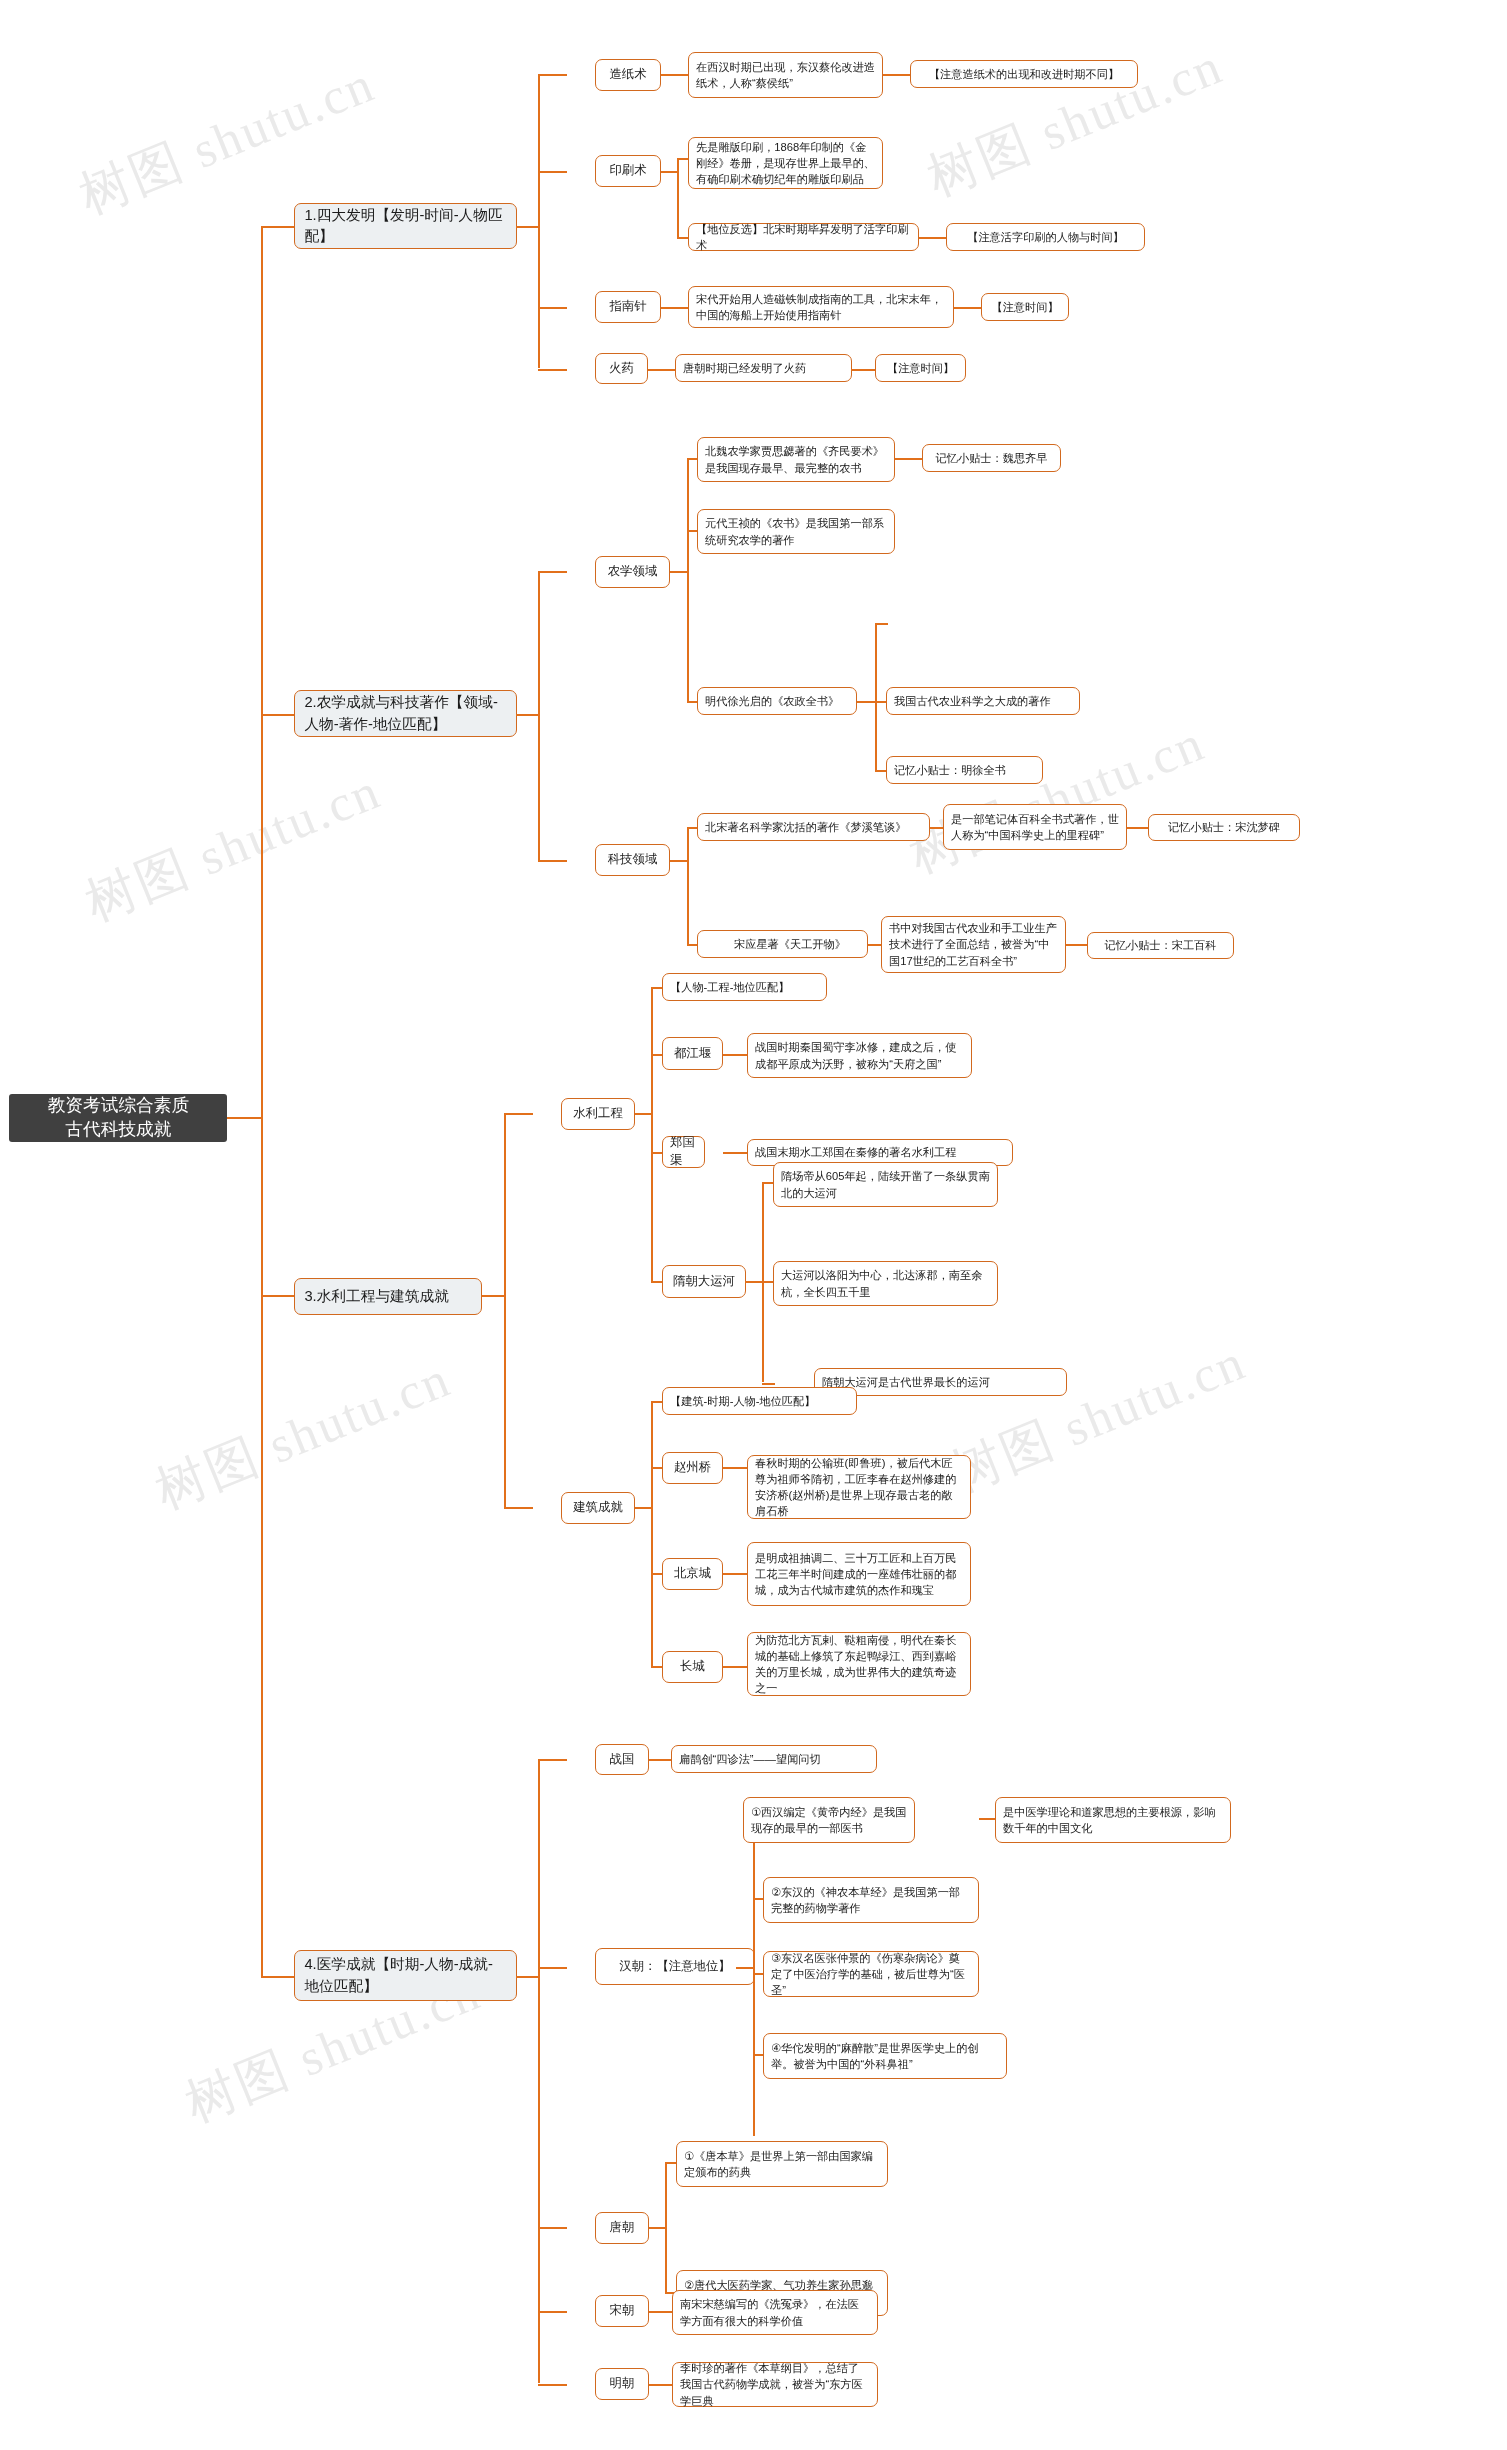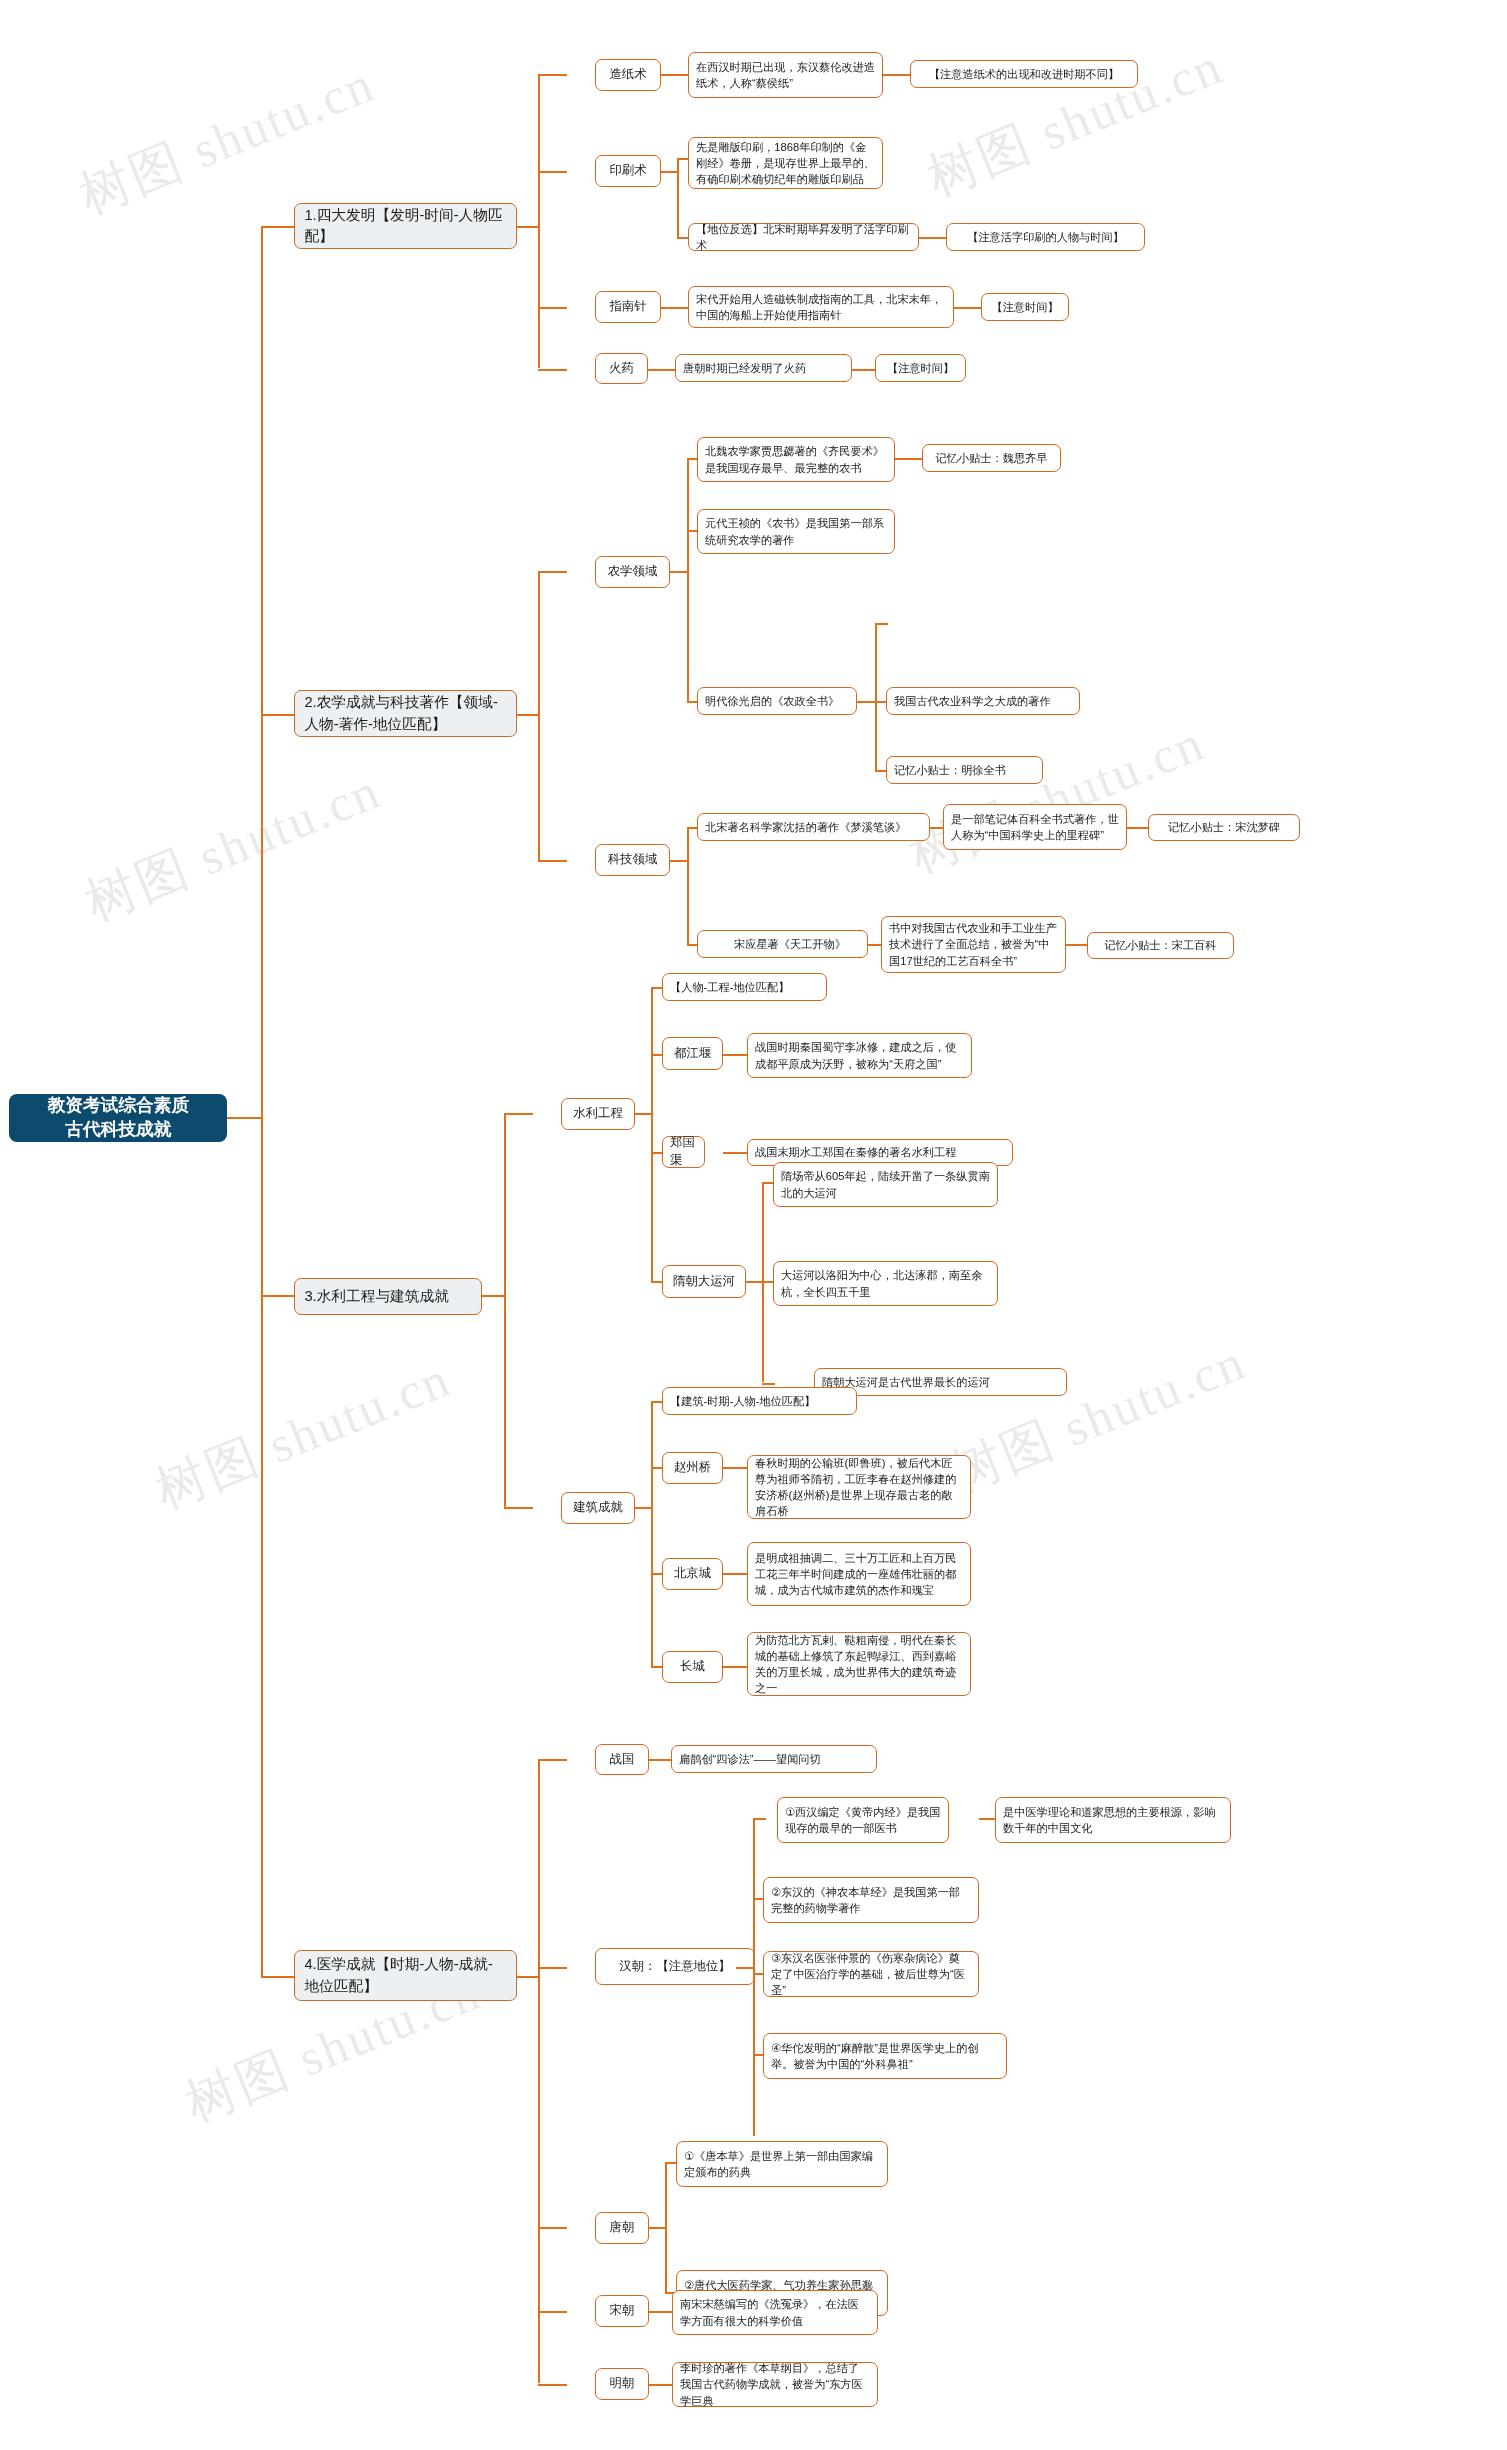--- a/index.html
+++ b/index.html
@@ -15,22 +15,22 @@
   .h,.v{position:absolute;background:#E2701B;}
   .h{height:2.4px;}
   .v{width:2.4px;}
 
   
   .node{position:absolute;box-sizing:border-box;border:1.5px solid #D2691E;border-radius:7px;
         background:#fff;color:#1b1b1b;font-size:11.2px;line-height:1.45;padding:5.3px 7px;
         display:flex;align-items:center;}
   .node.lvl1{background:#EDF0F2;border-color:#D2691E;font-size:14.7px;padding:7px 9.4px;}
   .node.lvl2{font-size:12.4px;}
-  .root{position:absolute;background:#0c4a6e;border:none;border-radius:8px;color:#fff;
-        font-size:17.7px;font-weight:bold;line-height:1.35;text-align:center;
+  .root{position:absolute;background:#404040;border:none;border-radius:3px;color:#fff;
+        font-size:17.7px;font-weight:normal;line-height:1.35;text-align:center;
         display:flex;align-items:center;justify-content:center;padding:7px 8.2px;box-sizing:border-box;}
 </style>
 </head>
 <body>
 
 <div id="canvas">
 
   <div class="wm" style="left:71px;top:106px;">树图 shutu.cn</div>
   <div class="wm" style="left:919px;top:88px;">树图 shutu.cn</div>
   <div class="wm" style="left:77px;top:813px;">树图 shutu.cn</div>
@@ -199,21 +199,21 @@
   <div class="node lvl2" style="left:595px;top:1744px;width:54px;height:31px;justify-content:center;">战国</div>
   <div class="h" style="left:649px;top:1759px;width:23.6px;"></div>
   <div class="node" style="left:671px;top:1745px;width:206px;height:28px;">扁鹊创“四诊法”——望闻问切</div>
 
   <div class="h" style="left:538px;top:1967px;width:29px;"></div>
   <div class="node lvl2" style="left:595px;top:1948px;width:160px;height:37px;justify-content:center;">汉朝：【注意地位】</div>
   <div class="h" style="left:736px;top:1967px;width:17.7px;"></div>
   <div class="v" style="left:753px;top:1818px;height:318px;"></div>
 
   <div class="h" style="left:753px;top:1818px;width:13px;"></div>
-  <div class="node" style="left:777px;top:1797px;width:172px;height:46px;">①西汉编定《黄帝内经》是我国现存的最早的一部医书</div>
+  <div class="node" style="left:743px;top:1797px;width:172px;height:46px;">①西汉编定《黄帝内经》是我国现存的最早的一部医书</div>
   <div class="h" style="left:979px;top:1818px;width:17.7px;"></div>
   <div class="node" style="left:995px;top:1797px;width:236px;height:46px;">是中医学理论和道家思想的主要根源，影响数千年的中国文化</div>
 
   <div class="h" style="left:753px;top:1898px;width:13px;"></div>
   <div class="node" style="left:763px;top:1877px;width:216px;height:46px;">②东汉的《神农本草经》是我国第一部完整的药物学著作</div>
 
   <div class="h" style="left:753px;top:1973px;width:13px;"></div>
   <div class="node" style="left:763px;top:1951px;width:216px;height:46px;">③东汉名医张仲景的《伤寒杂病论》奠定了中医治疗学的基础，被后世尊为“医圣”</div>
 
   <div class="h" style="left:753px;top:2054px;width:13px;"></div>

